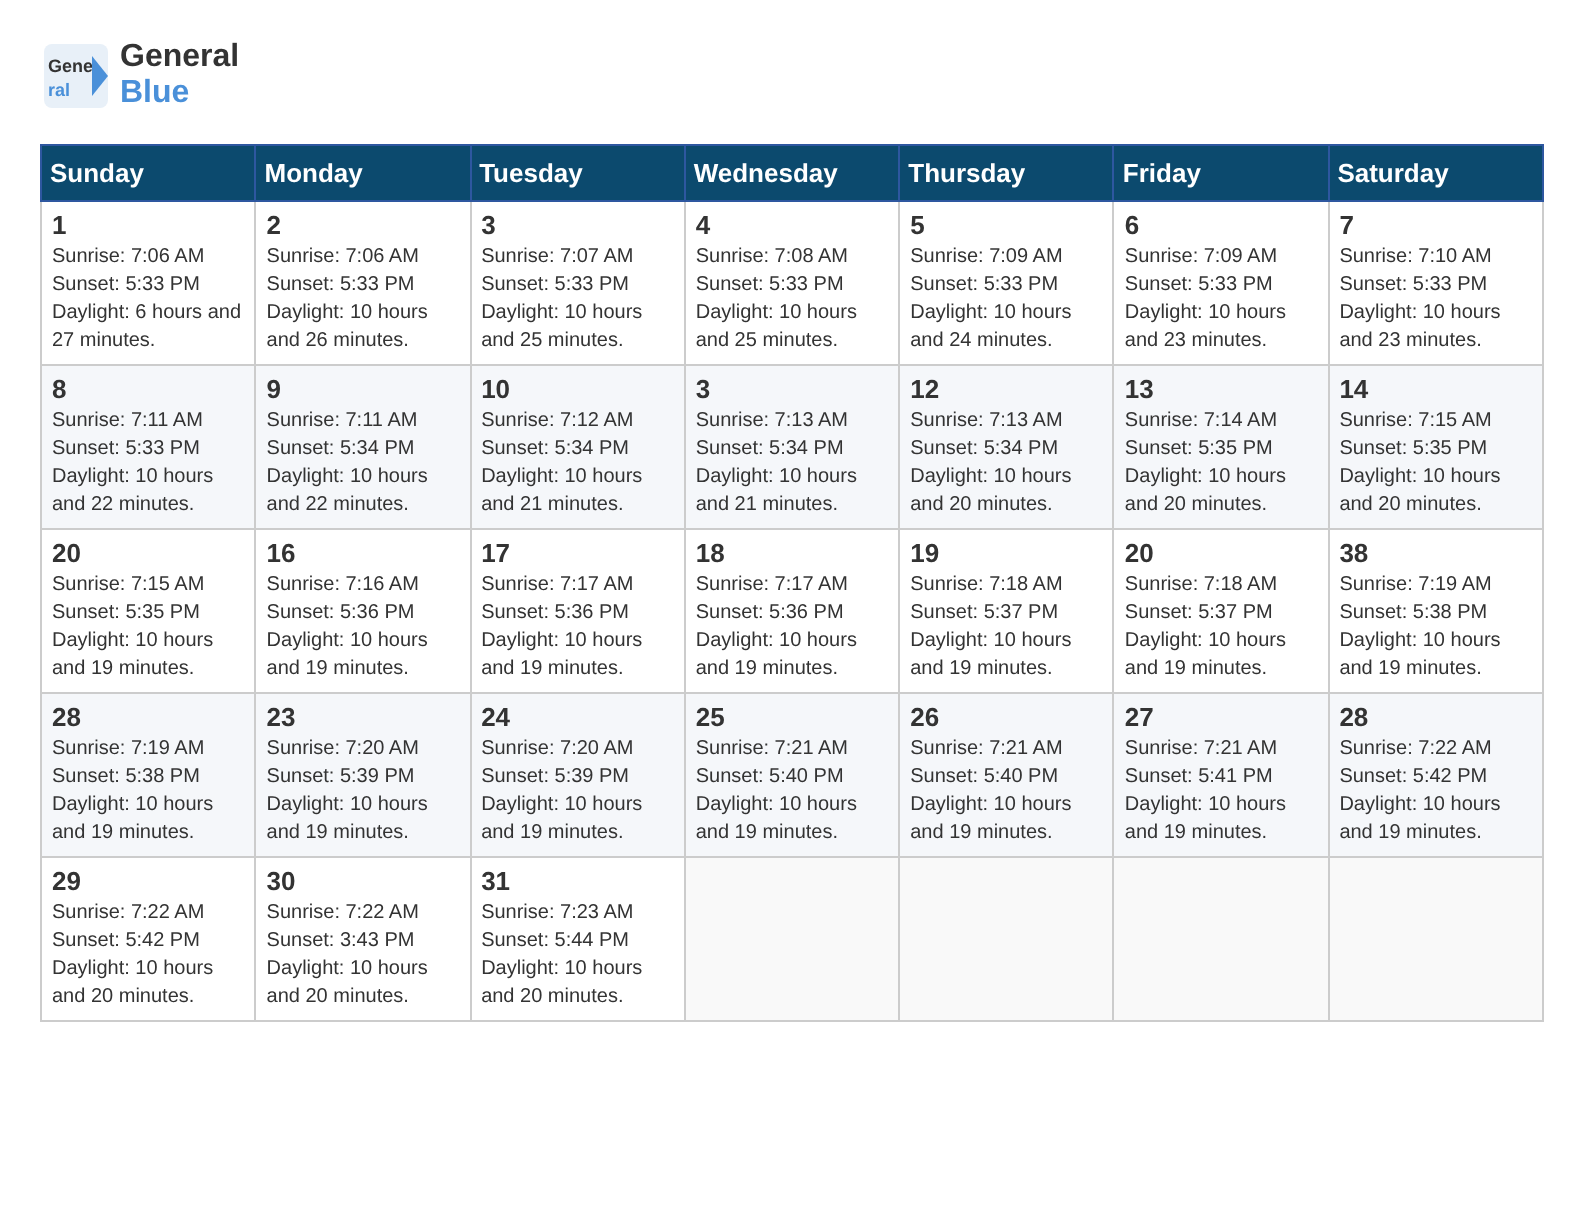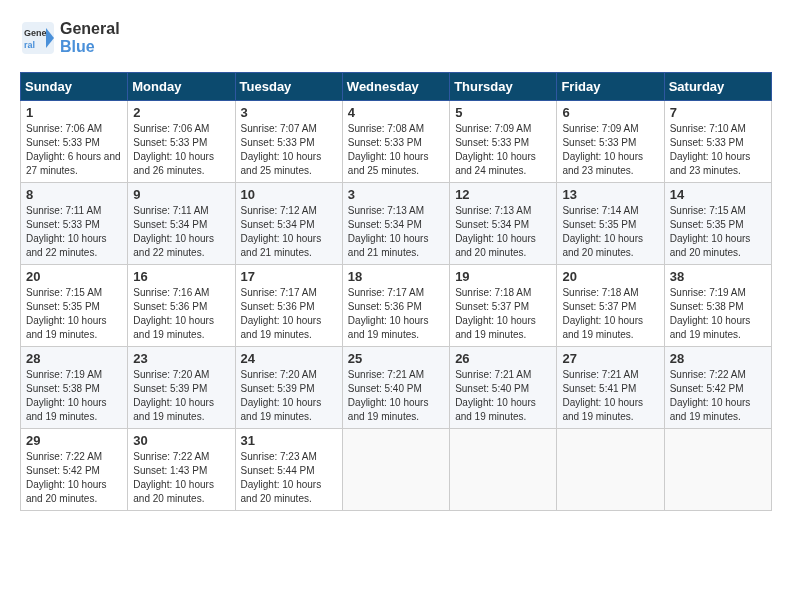--- a/index.html
+++ b/index.html
@@ -347,21 +347,21 @@
           <div class="day-info">
             <span>Sunrise: 7:22 AM</span><br>
             <span>Sunset: 5:42 PM</span><br>
             <span>Daylight: 10 hours and 20 minutes.</span>
           </div>
         </td>
         <td>
           <span class="day-number">30</span>
           <div class="day-info">
             <span>Sunrise: 7:22 AM</span><br>
-            <span>Sunset: 1:43 PM</span><br>
+            <span>Sunset: 3:43 PM</span><br>
             <span>Daylight: 10 hours and 20 minutes.</span>
           </div>
         </td>
         <td>
           <span class="day-number">31</span>
           <div class="day-info">
             <span>Sunrise: 7:23 AM</span><br>
             <span>Sunset: 5:44 PM</span><br>
             <span>Daylight: 10 hours and 20 minutes.</span>
           </div>

